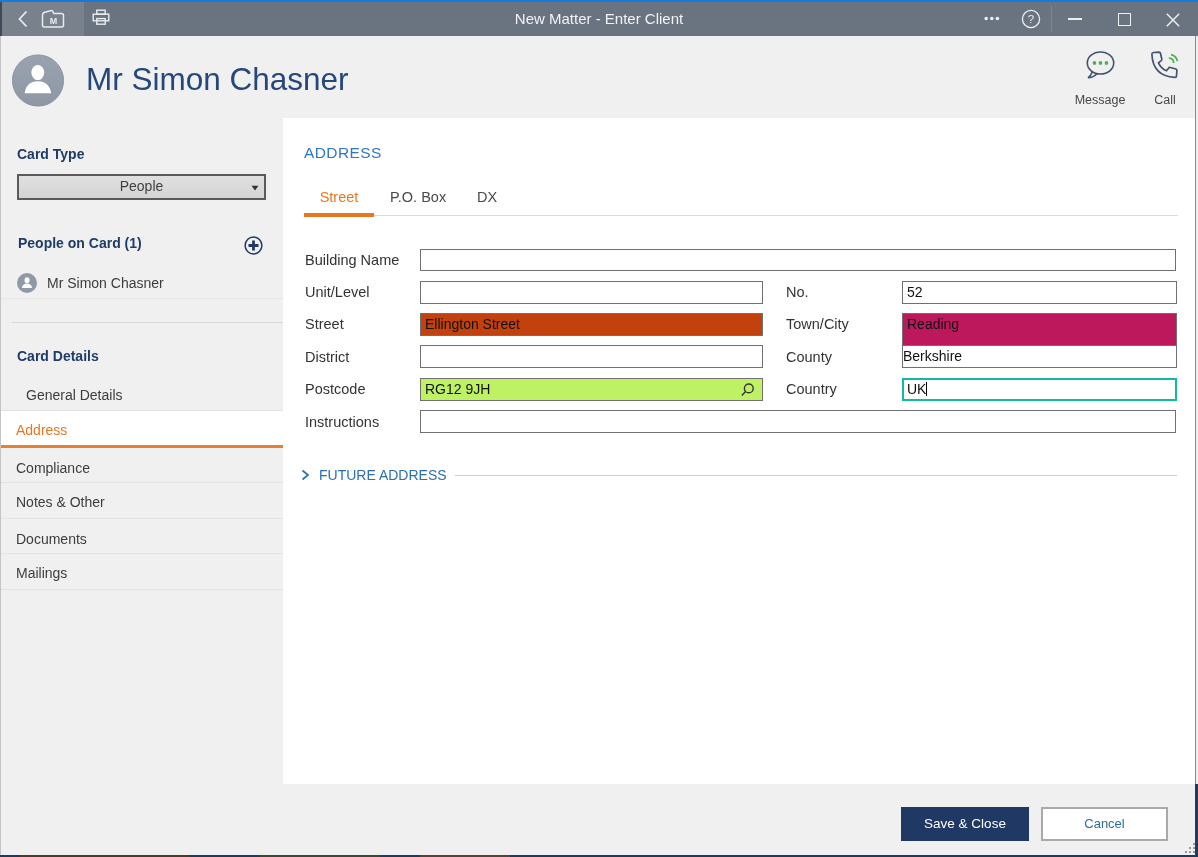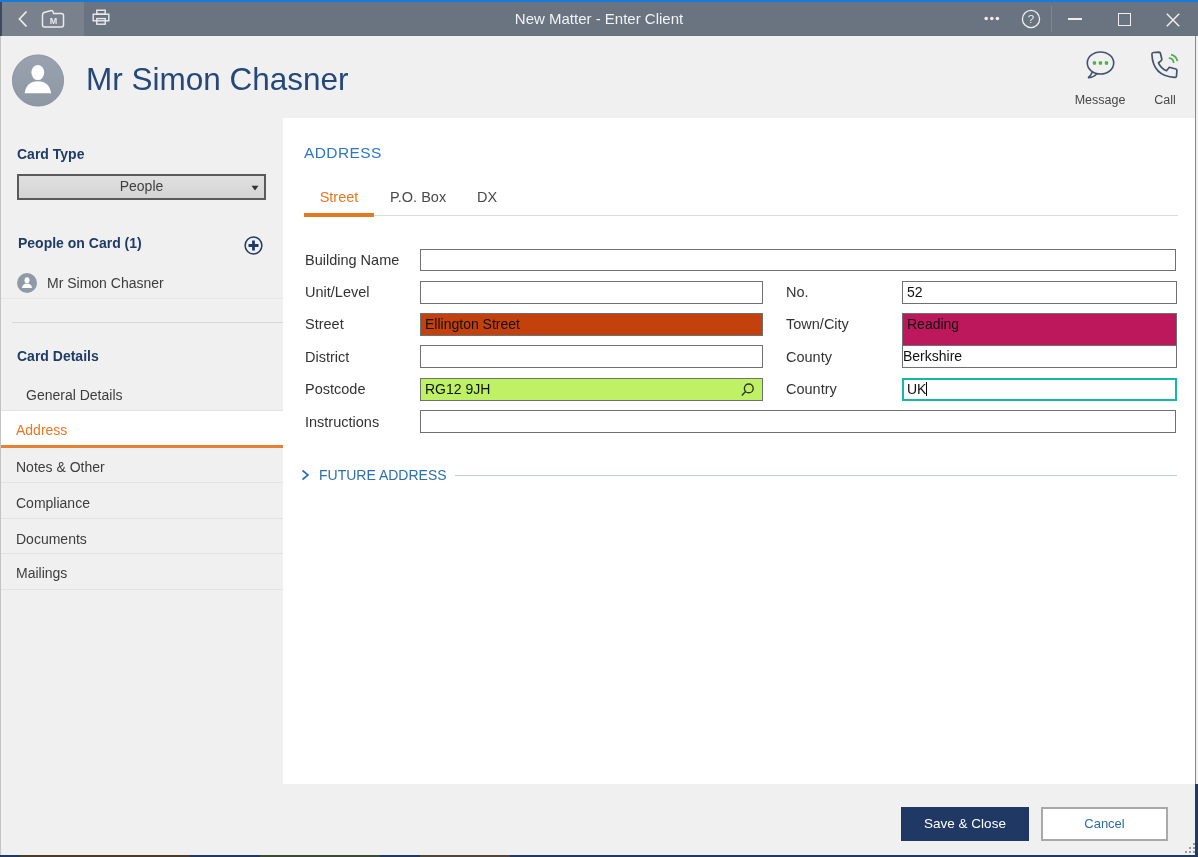--- a/index.html
+++ b/index.html
@@ -102,22 +102,22 @@
 <div class="abs" style="left:47px;top:275px;font-size:14px;color:#3c3c3c;">Mr Simon Chasner</div>
 <div class="abs" style="left:0;top:298px;width:283px;height:1px;background:#e6e6e6;"></div>
 
 <div class="abs" style="left:12px;top:322px;width:271px;height:1px;background:#d8d8d8;"></div>
 
 <div class="abs" style="left:17px;top:348px;font-size:14px;font-weight:bold;color:#1f3c66;">Card Details</div>
 
 <div class="abs" style="left:0;top:375px;width:283px;">
   <div style="height:35.5px;line-height:40px;padding-left:26px;font-size:14px;color:#3d3d3d;border-bottom:1px solid #e3e3e3;">General Details</div>
   <div style="height:37px;line-height:38px;padding-left:16px;font-size:14px;color:#e87722;background:#fff;border-bottom:3px solid #e8812f;">Address</div>
+  <div style="height:35.5px;line-height:40px;padding-left:16px;font-size:14px;color:#3d3d3d;border-bottom:1px solid #e3e3e3;">Compliance</div>
   <div style="height:35.5px;line-height:39px;padding-left:16px;font-size:14px;color:#3d3d3d;border-bottom:1px solid #e3e3e3;">Notes &amp; Other</div>
-  <div style="height:35.5px;line-height:40px;padding-left:16px;font-size:14px;color:#3d3d3d;border-bottom:1px solid #e3e3e3;">Compliance</div>
   <div style="height:35.5px;line-height:40px;padding-left:16px;font-size:14px;color:#3d3d3d;border-bottom:1px solid #e3e3e3;">Documents</div>
   <div style="height:35.5px;line-height:39px;padding-left:16px;font-size:14px;color:#3d3d3d;border-bottom:1px solid #e3e3e3;">Mailings</div>
 </div>
 
 <div class="abs" style="left:304px;top:144px;font-size:15.5px;color:#2e77c6;letter-spacing:0.4px;">ADDRESS</div>
 
 <div class="abs" style="left:304px;top:189px;width:70px;text-align:center;font-size:14.5px;color:#e87722;">Street</div>
 <div class="abs" style="left:390px;top:189px;font-size:14.5px;color:#4a4a4a;">P.O. Box</div>
 <div class="abs" style="left:477px;top:189px;font-size:14.5px;color:#4a4a4a;">DX</div>
 <div class="abs" style="left:304px;top:214.5px;width:874px;height:1px;background:#dcdcdc;"></div>

